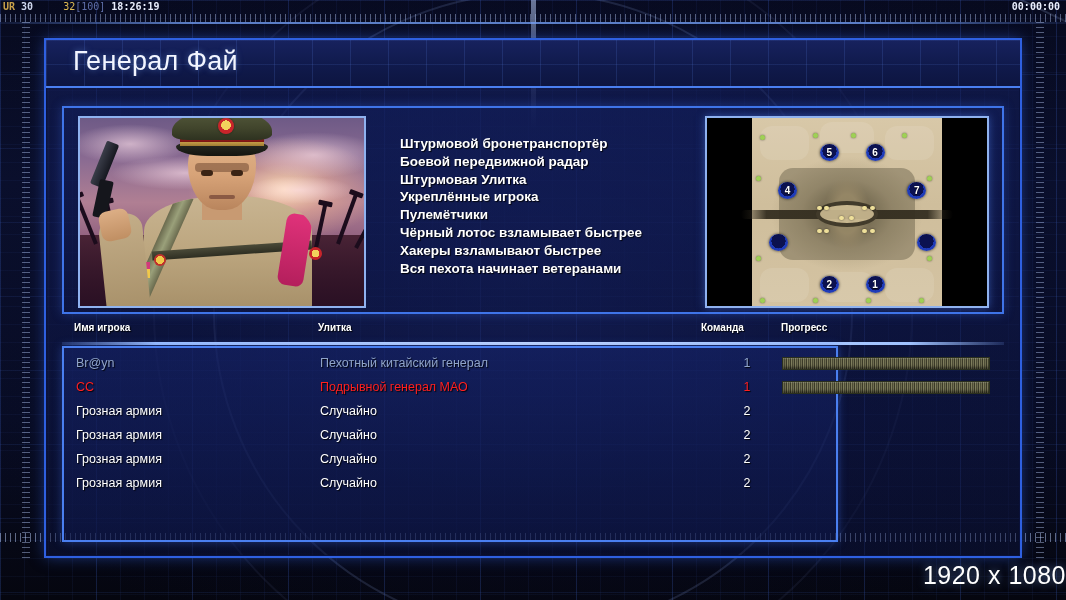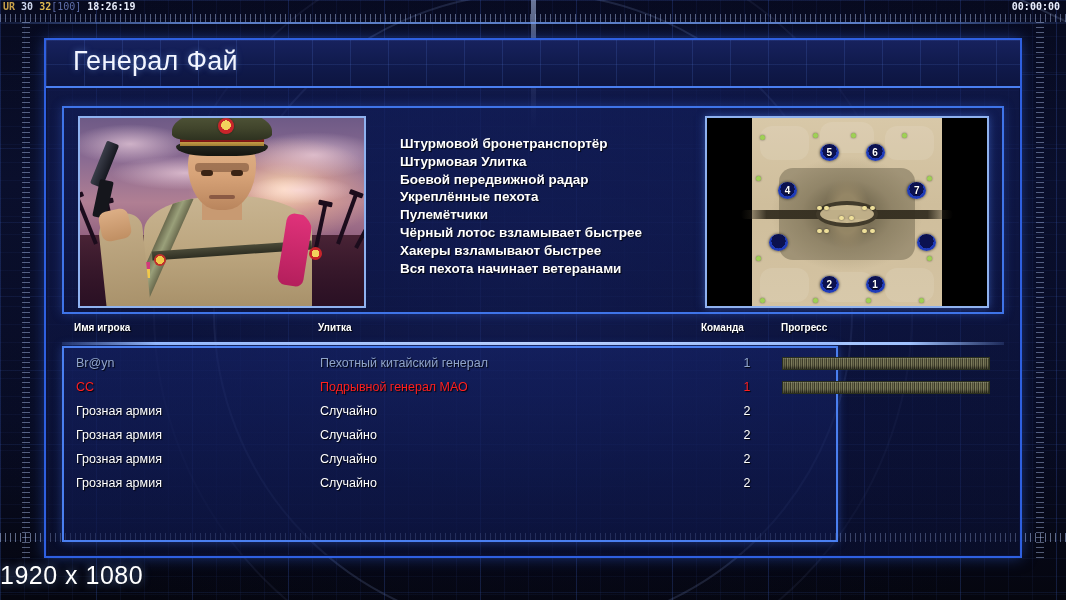--- a/index.html
+++ b/index.html
@@ -91,21 +91,21 @@
   
   .statusbar {
     position:absolute; top:1px; font-size:10px;
     font-family:"DejaVu Sans Mono", monospace; letter-spacing:0px;
     white-space:pre; z-index:30;
   }
   .statusbar.left { left:3px; }
   .statusbar.right { right:6px; color:#e9eefc; font-weight:bold; }
   .s-ur   { color:#caa24a; font-weight:bold; }
   .s-n1   { color:#cfd7ee; font-weight:bold; }
-  .s-n2   { color:#e0bb52; font-weight:bold; }
+  .s-n2   { color:#e0bb52; font-weight:normal;margin-left:24px; }
   .s-br   { color:#5f6ea8; }
   .s-time { color:#e9eefc; font-weight:bold; }
 
   
   #window {
     position:absolute; left:44px; top:38px; width:978px; height:520px;
     border:2px solid #2f60e0;
     background:
       linear-gradient(180deg, rgba(20,32,96,.55), rgba(12,20,64,.45));
     box-shadow:0 0 0 1px rgba(10,18,60,.9) inset;
@@ -341,21 +341,21 @@
       repeating-linear-gradient(90deg,
         #7f7e5d 0 1px, #4d4c36 1px 2px, #6e6d50 2px 3px, #3b3a28 3px 4px);
     box-shadow:inset 0 1px 0 rgba(255,255,255,.12), inset 0 -2px 3px rgba(0,0,0,.45);
   }
   .clr-blue  { color:#8fa3c8; }
   .clr-red   { color:#ff1f1f; }
   .clr-white { color:#ffffff;text-align:center; }
 
   
   #reslabel {
-    position:absolute; left:0; bottom:10px; width:1066px; text-align:left;
+    position:absolute; left:0; bottom:10px; width:1066px; text-align:right;
     color:#ffffff; font-size:25px; letter-spacing:.5px;
     text-shadow:0 0 8px rgba(130,175,255,.6), 1px 1px 2px rgba(0,0,0,.8);
   }
 </style>
 </head>
 <body>
 
 <div id="stage">
 
   <div class="bggrid"></div>
@@ -423,23 +423,23 @@
           <div class="pt-capbadge"></div>
 
           <div class="pt-arm"></div>
           <div class="pistol-barrel"></div>
           <div class="pistol-body"></div>
           <div class="pt-hand"></div>
         </div>
 
         <ul id="abilities">
           <li>Штурмовой бронетранспортёр</li>
+          <li>Боевой передвижной радар</li>
           <li>Штурмовая Улитка</li>
-          <li>Боевой передвижной радар</li>
-          <li>Укреплённые пехота</li>
+          <li>Укреплённые игрока</li>
           <li>Пулемётчики</li>
           <li>Чёрный лотос взламывает быстрее</li>
           <li>Хакеры взламывают быстрее</li>
           <li>Вся пехота начинает ветеранами</li>
         </ul>
 
         <div id="minimap">
           <div id="mapimg">
             <div class="mdark" style="left:14%; top:26%; width:72%; height:48%;"></div>
             <div class="mtile" style="left:4%;  top:4%;  width:26%; height:18%;"></div>

